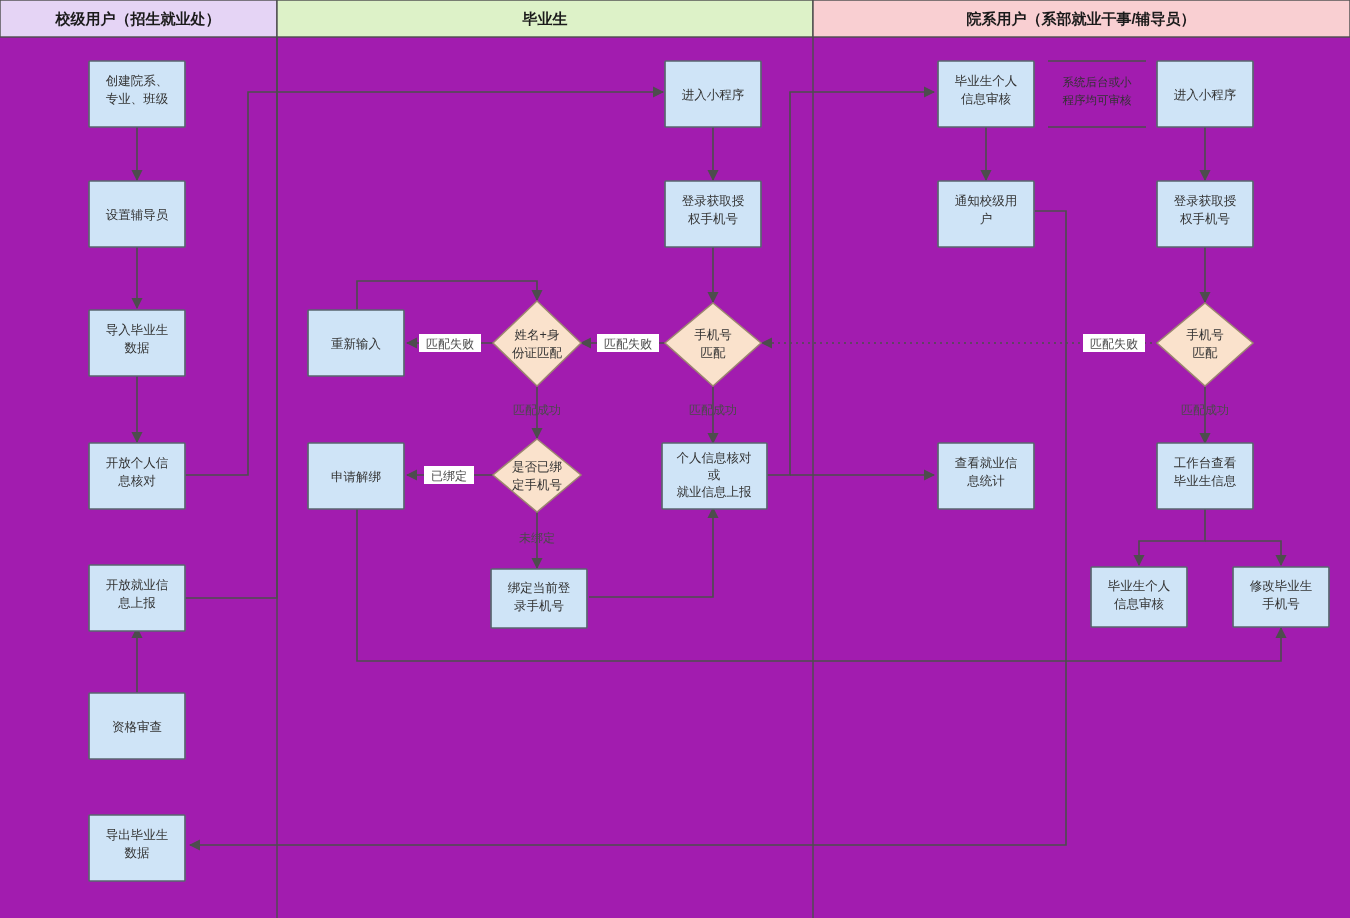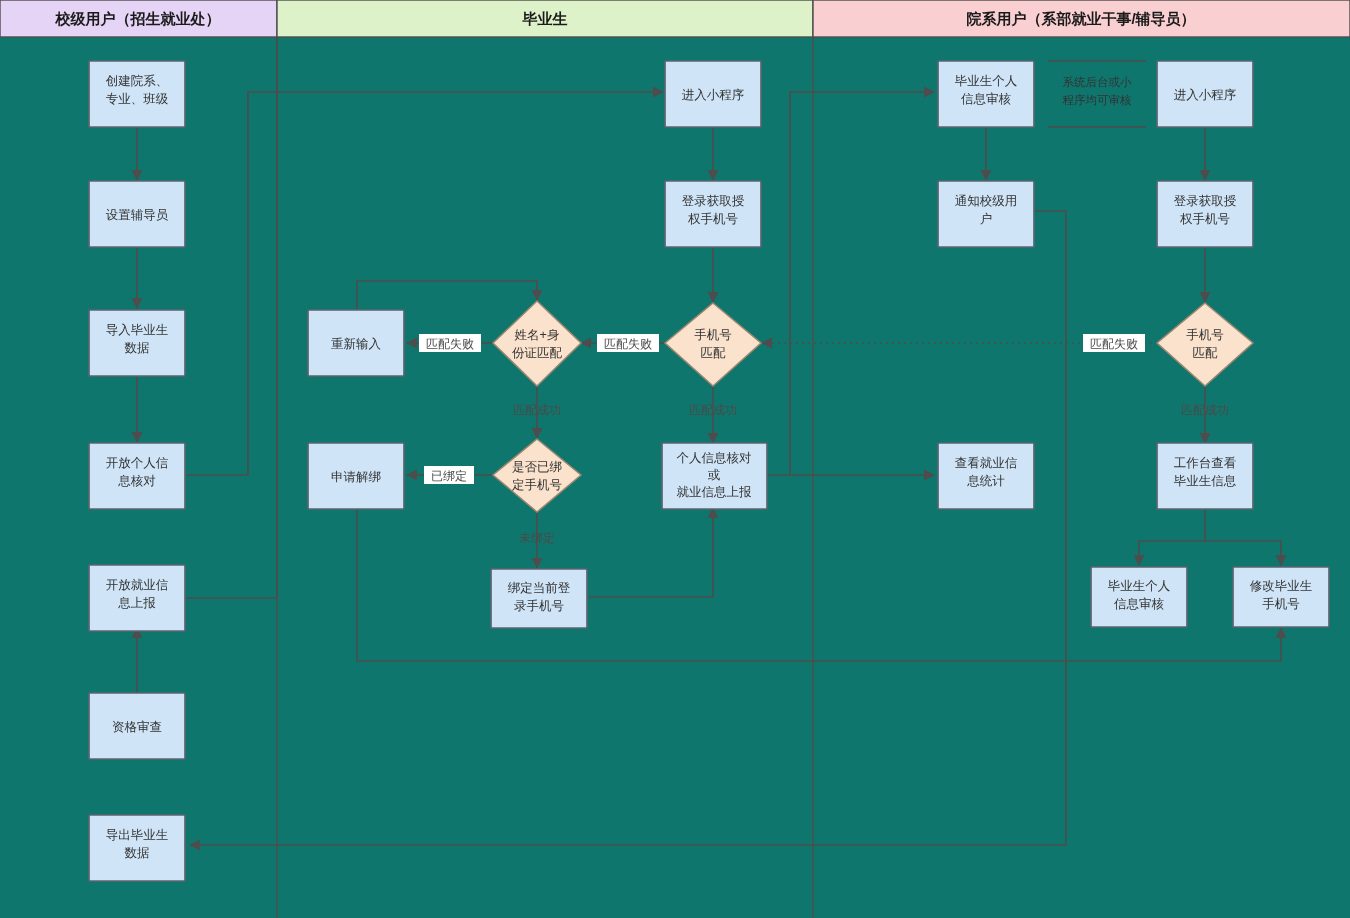--- a/index.html
+++ b/index.html
@@ -1,17 +1,17 @@
 <!DOCTYPE html>
 <html><head>
 <meta charset="utf-8">
 <style>
   html,body{margin:0;padding:0;background:#ffffff;}
   body{font-family:"Liberation Sans","DejaVu Sans",sans-serif;}
-  #canvas{position:relative;width:1350px;height:918px;overflow:hidden;background:#0f766e;}
+  #canvas{position:relative;width:1350px;height:918px;overflow:hidden;background:#a21caf;}
   svg{display:block;}
   .lane-title{font-size:15px;font-weight:bold;fill:#1a1a1a;}
   .node-text{font-size:12.5px;fill:#333333;}
   .edge-label{font-size:12px;fill:#4a4a4a;}
   .note-text{font-size:11.5px;fill:#333333;}
   .ln{stroke:#4d4d4d;stroke-width:1.6;fill:none;}
   .ln-dot{stroke:#4d4d4d;stroke-width:1.6;fill:none;stroke-dasharray:2 4;}
   .lane-sep{stroke:#4d4d4d;stroke-width:1.4;}
   .box{fill:#cfe4f7;stroke:#5a6670;stroke-width:1.7;}
   .dia{fill:#fae2cc;stroke:#9c8670;stroke-width:1.5;}

